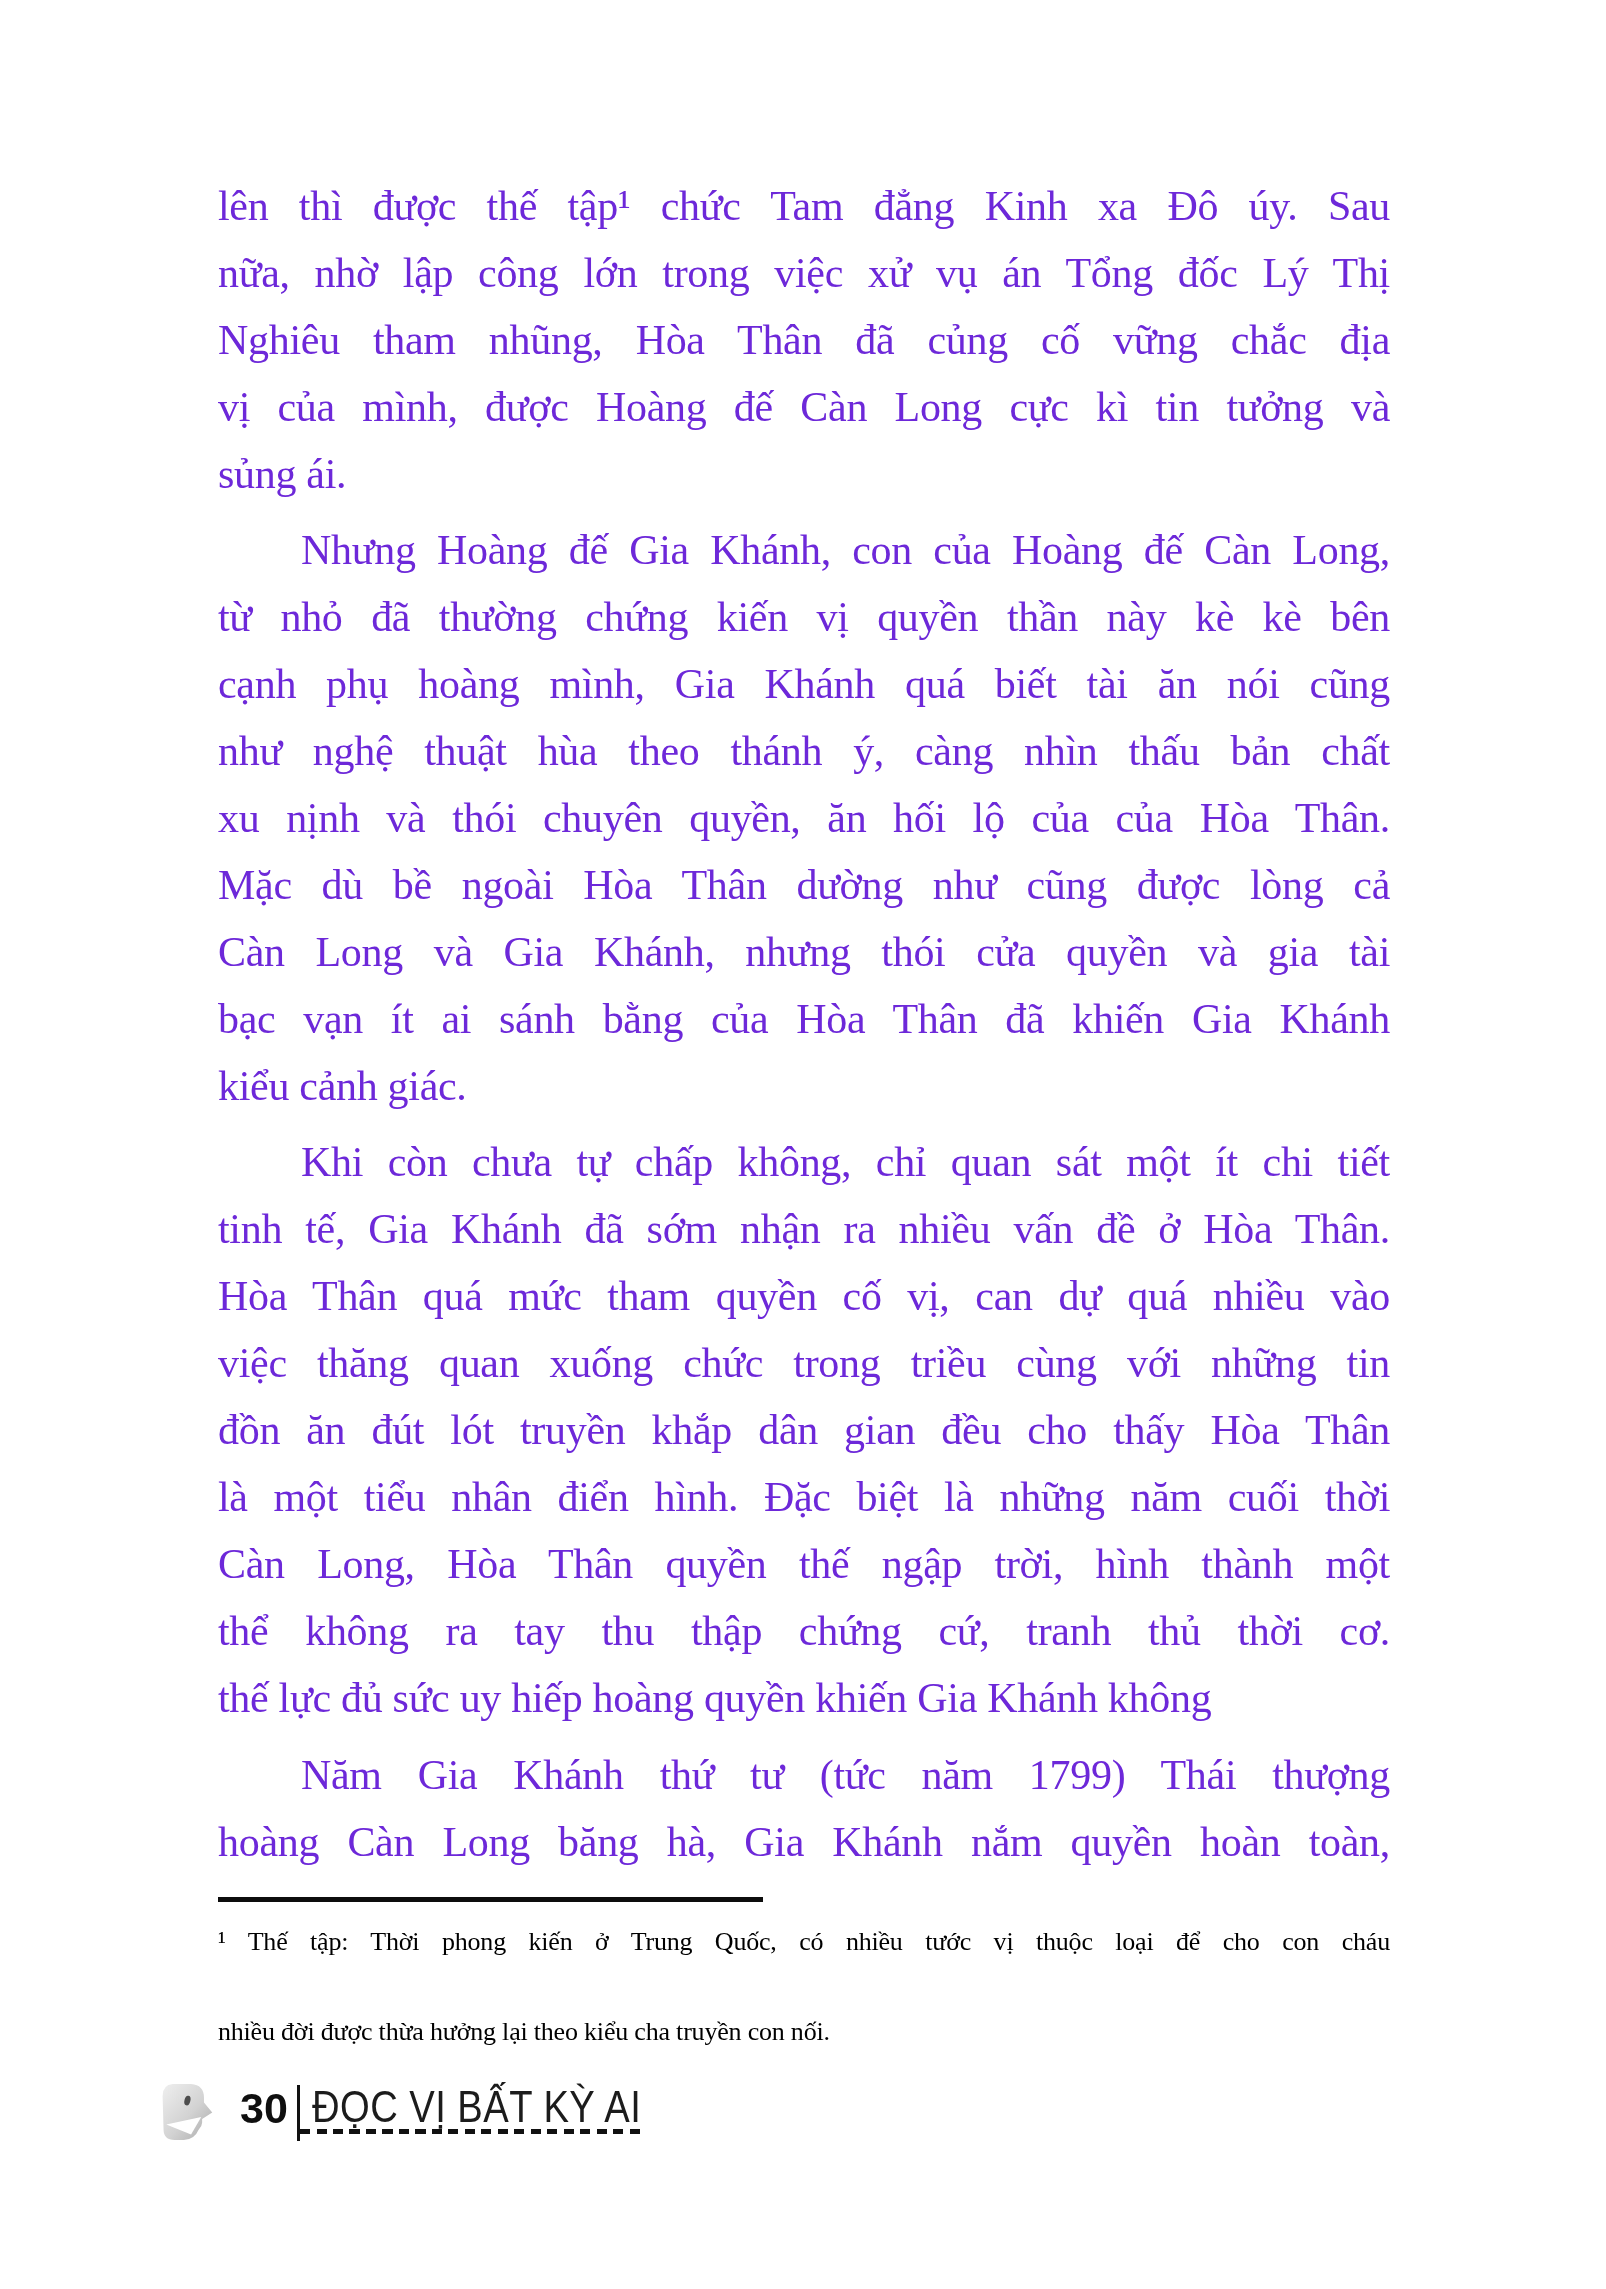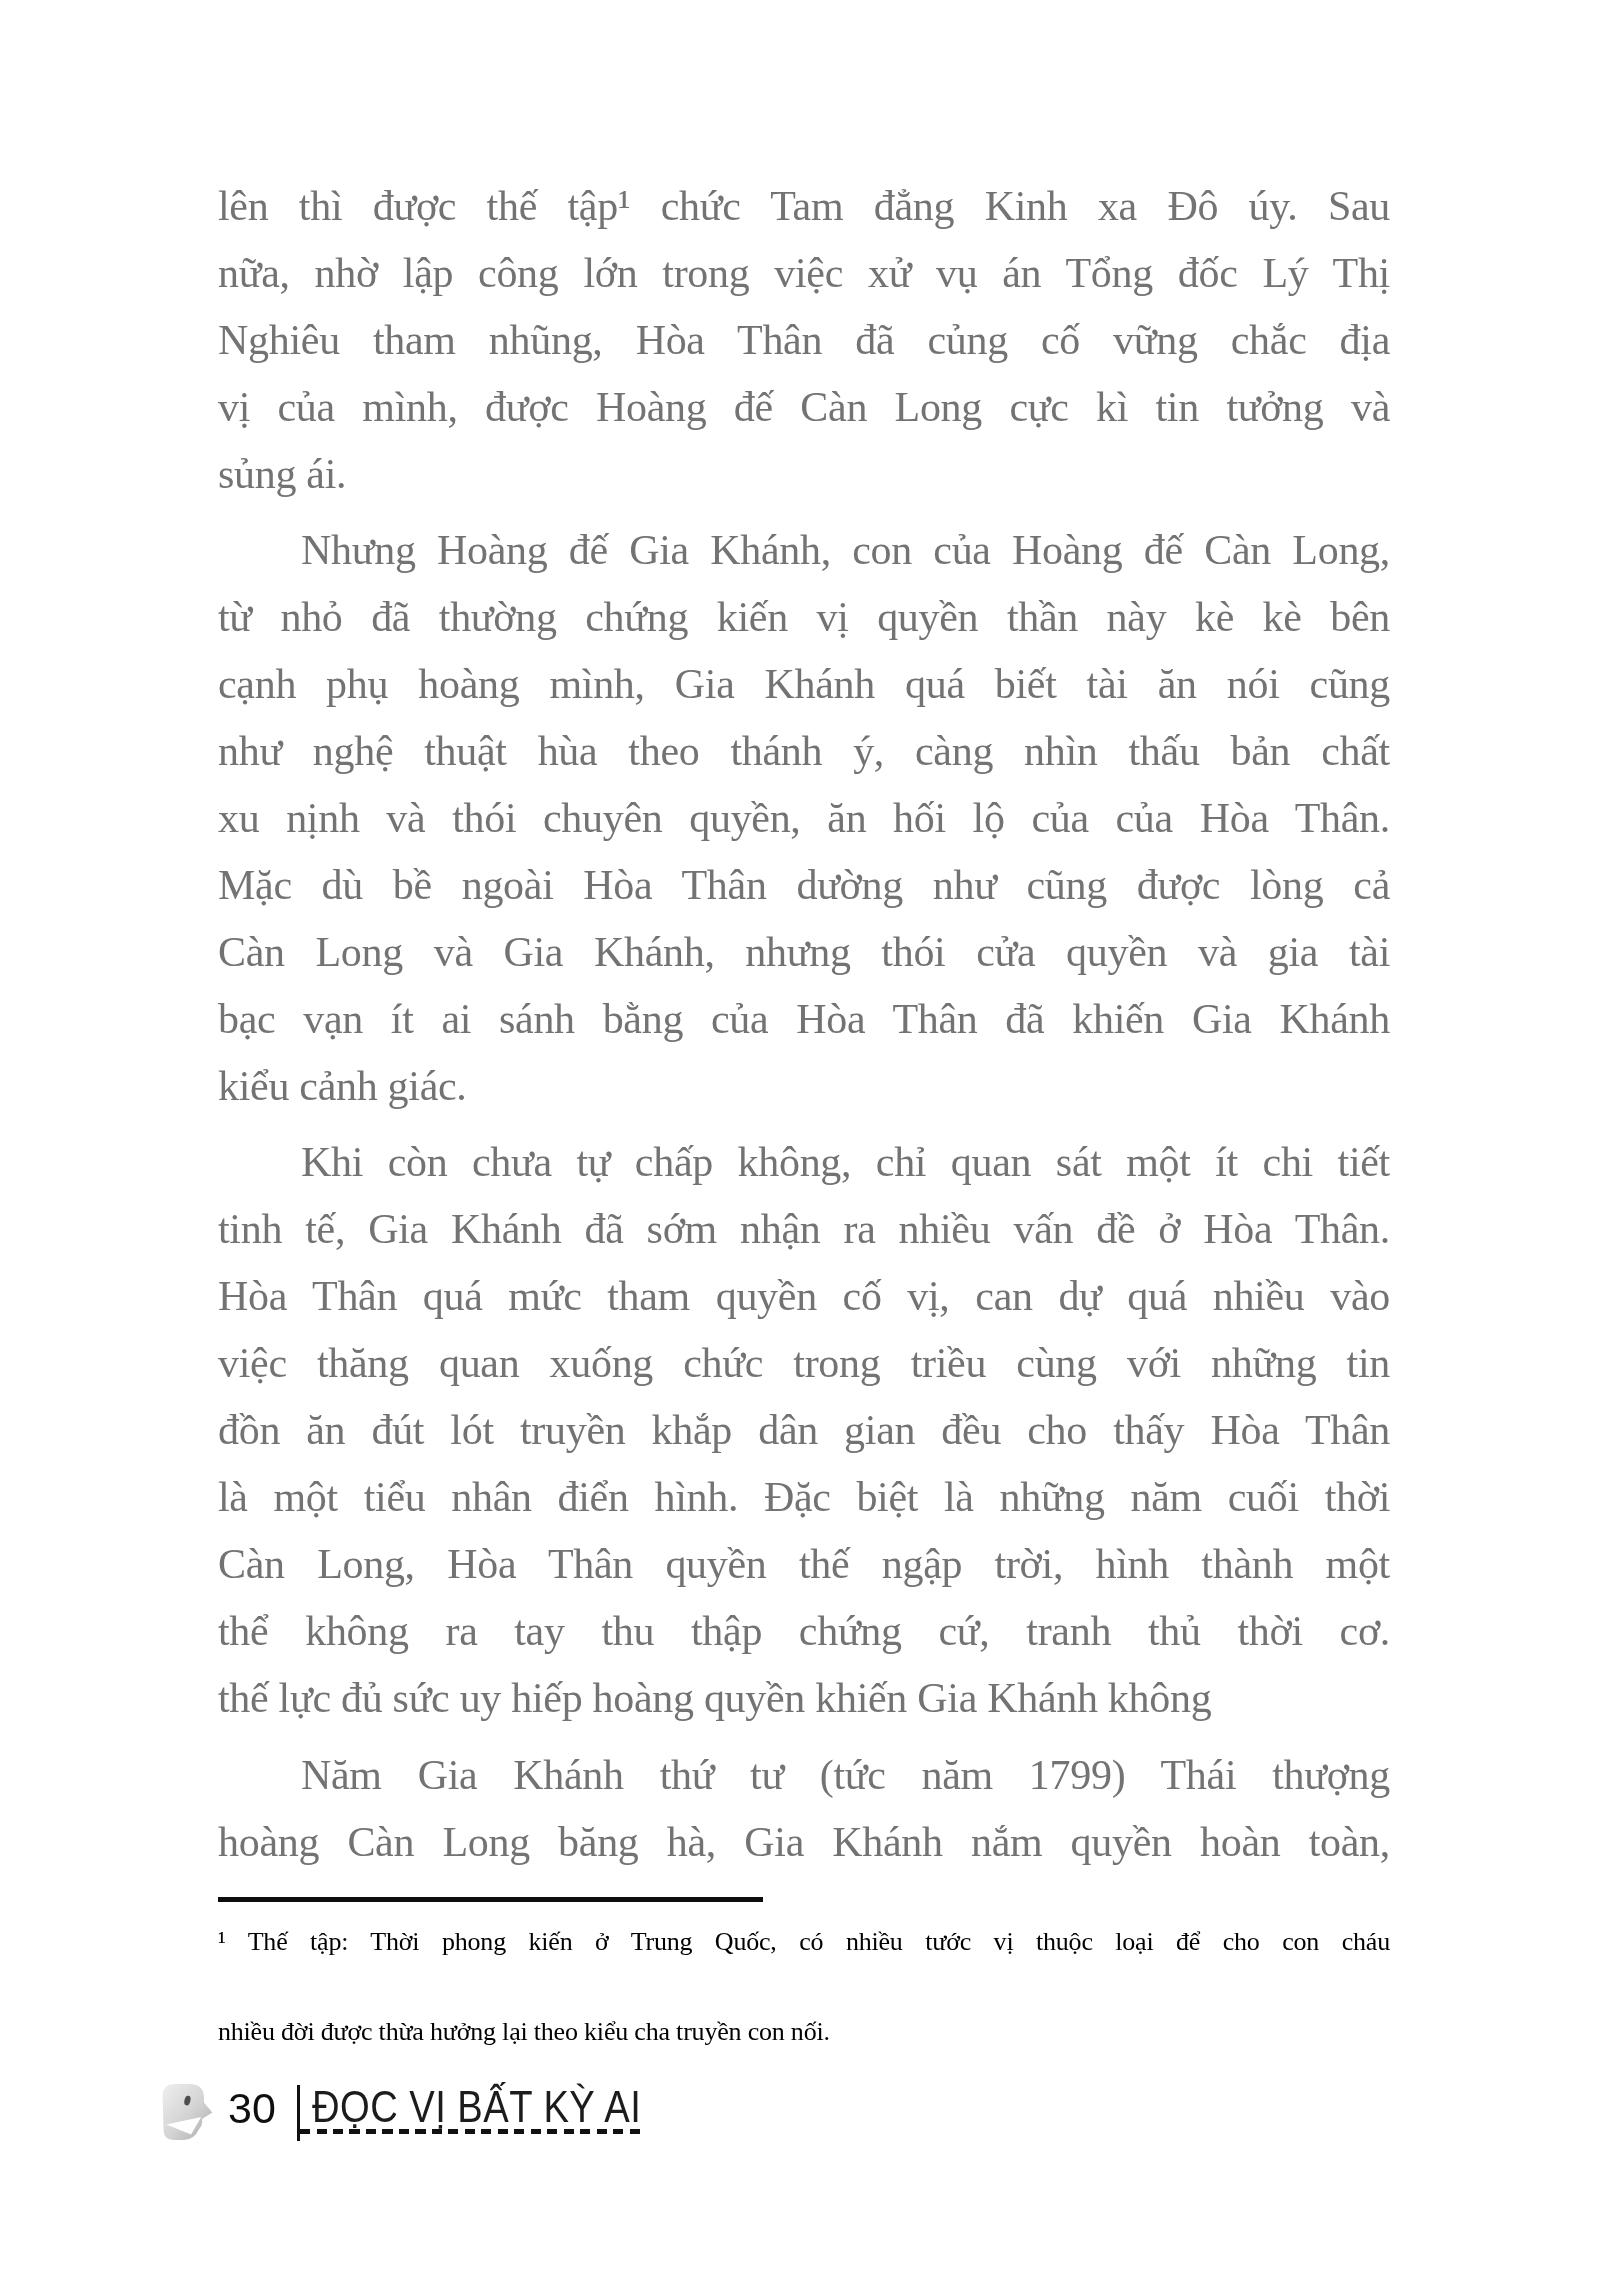--- a/index.html
+++ b/index.html
@@ -15,21 +15,21 @@
 
   
   .content {
     position: absolute;
     left: 218px; top: 173px; width: 1172px;
   }
   .par {
     font-size: 42px;
     line-height: 67px;
     letter-spacing: -0.3px;
-    color: #737373;
+    color: #6d28d9;
   }
   .par + .par { margin-top: 9.2px; }
   .par .line { text-align: justify; text-align-last: justify; }
   .par .line:last-child { text-align-last: left; }
   .par.justify-last .line:last-child { text-align-last: justify; }
   .par.indent .line:first-child { text-indent: 83px; }
 
   
   .footnote-separator {
     position: absolute;
@@ -49,23 +49,23 @@
   .footnote .line:last-child { text-align-last: left; margin-top: 44px; }
 
   
   .footer-icon {
     position: absolute;
     left: 158px; top: 2082px;
     width: 57px; height: 61px;
   }
   .footer-number {
     position: absolute;
-    left: 228px; top: 2090px;
+    left: 240px; top: 2090px;
     font-family: "Liberation Sans", sans-serif;
-    font-weight: 400;
+    font-weight: 700;
     font-size: 43px;
     line-height: 37px;
     color: #0f0f0f;
   }
   .footer-bar {
     position: absolute;
     left: 297px; top: 2085px;
     width: 2.8px; height: 56px;
     background: #111111;
   }

